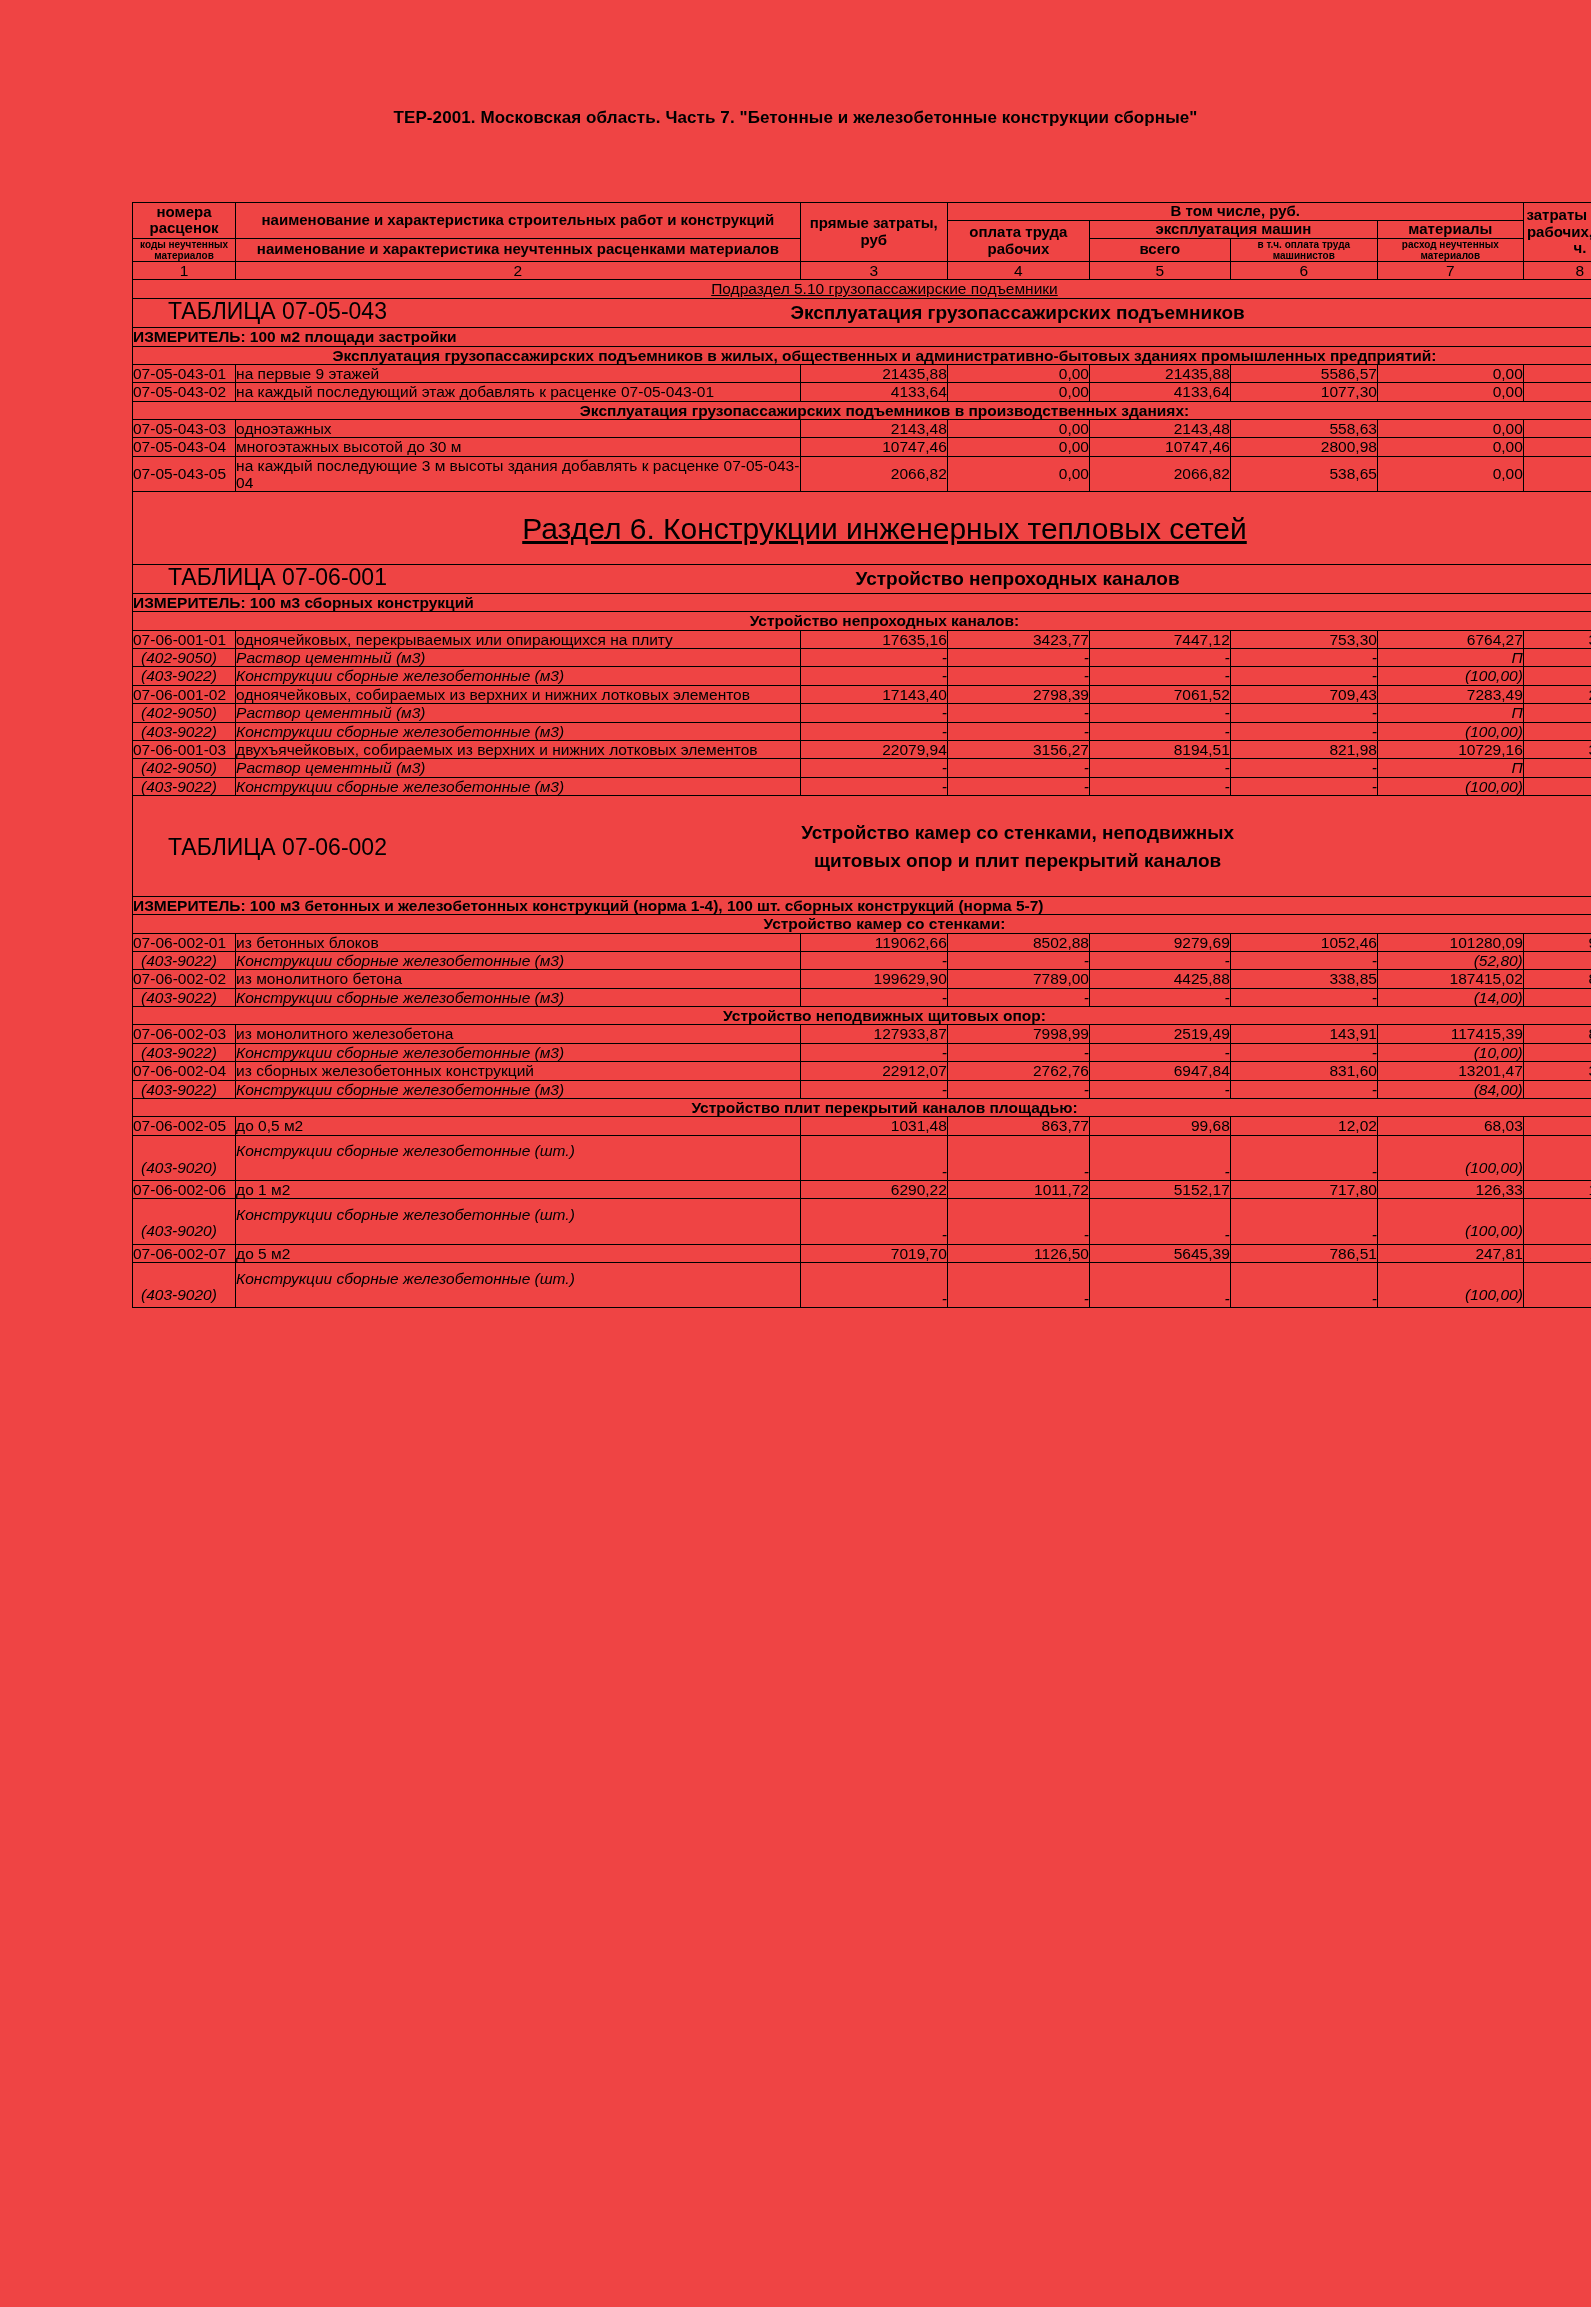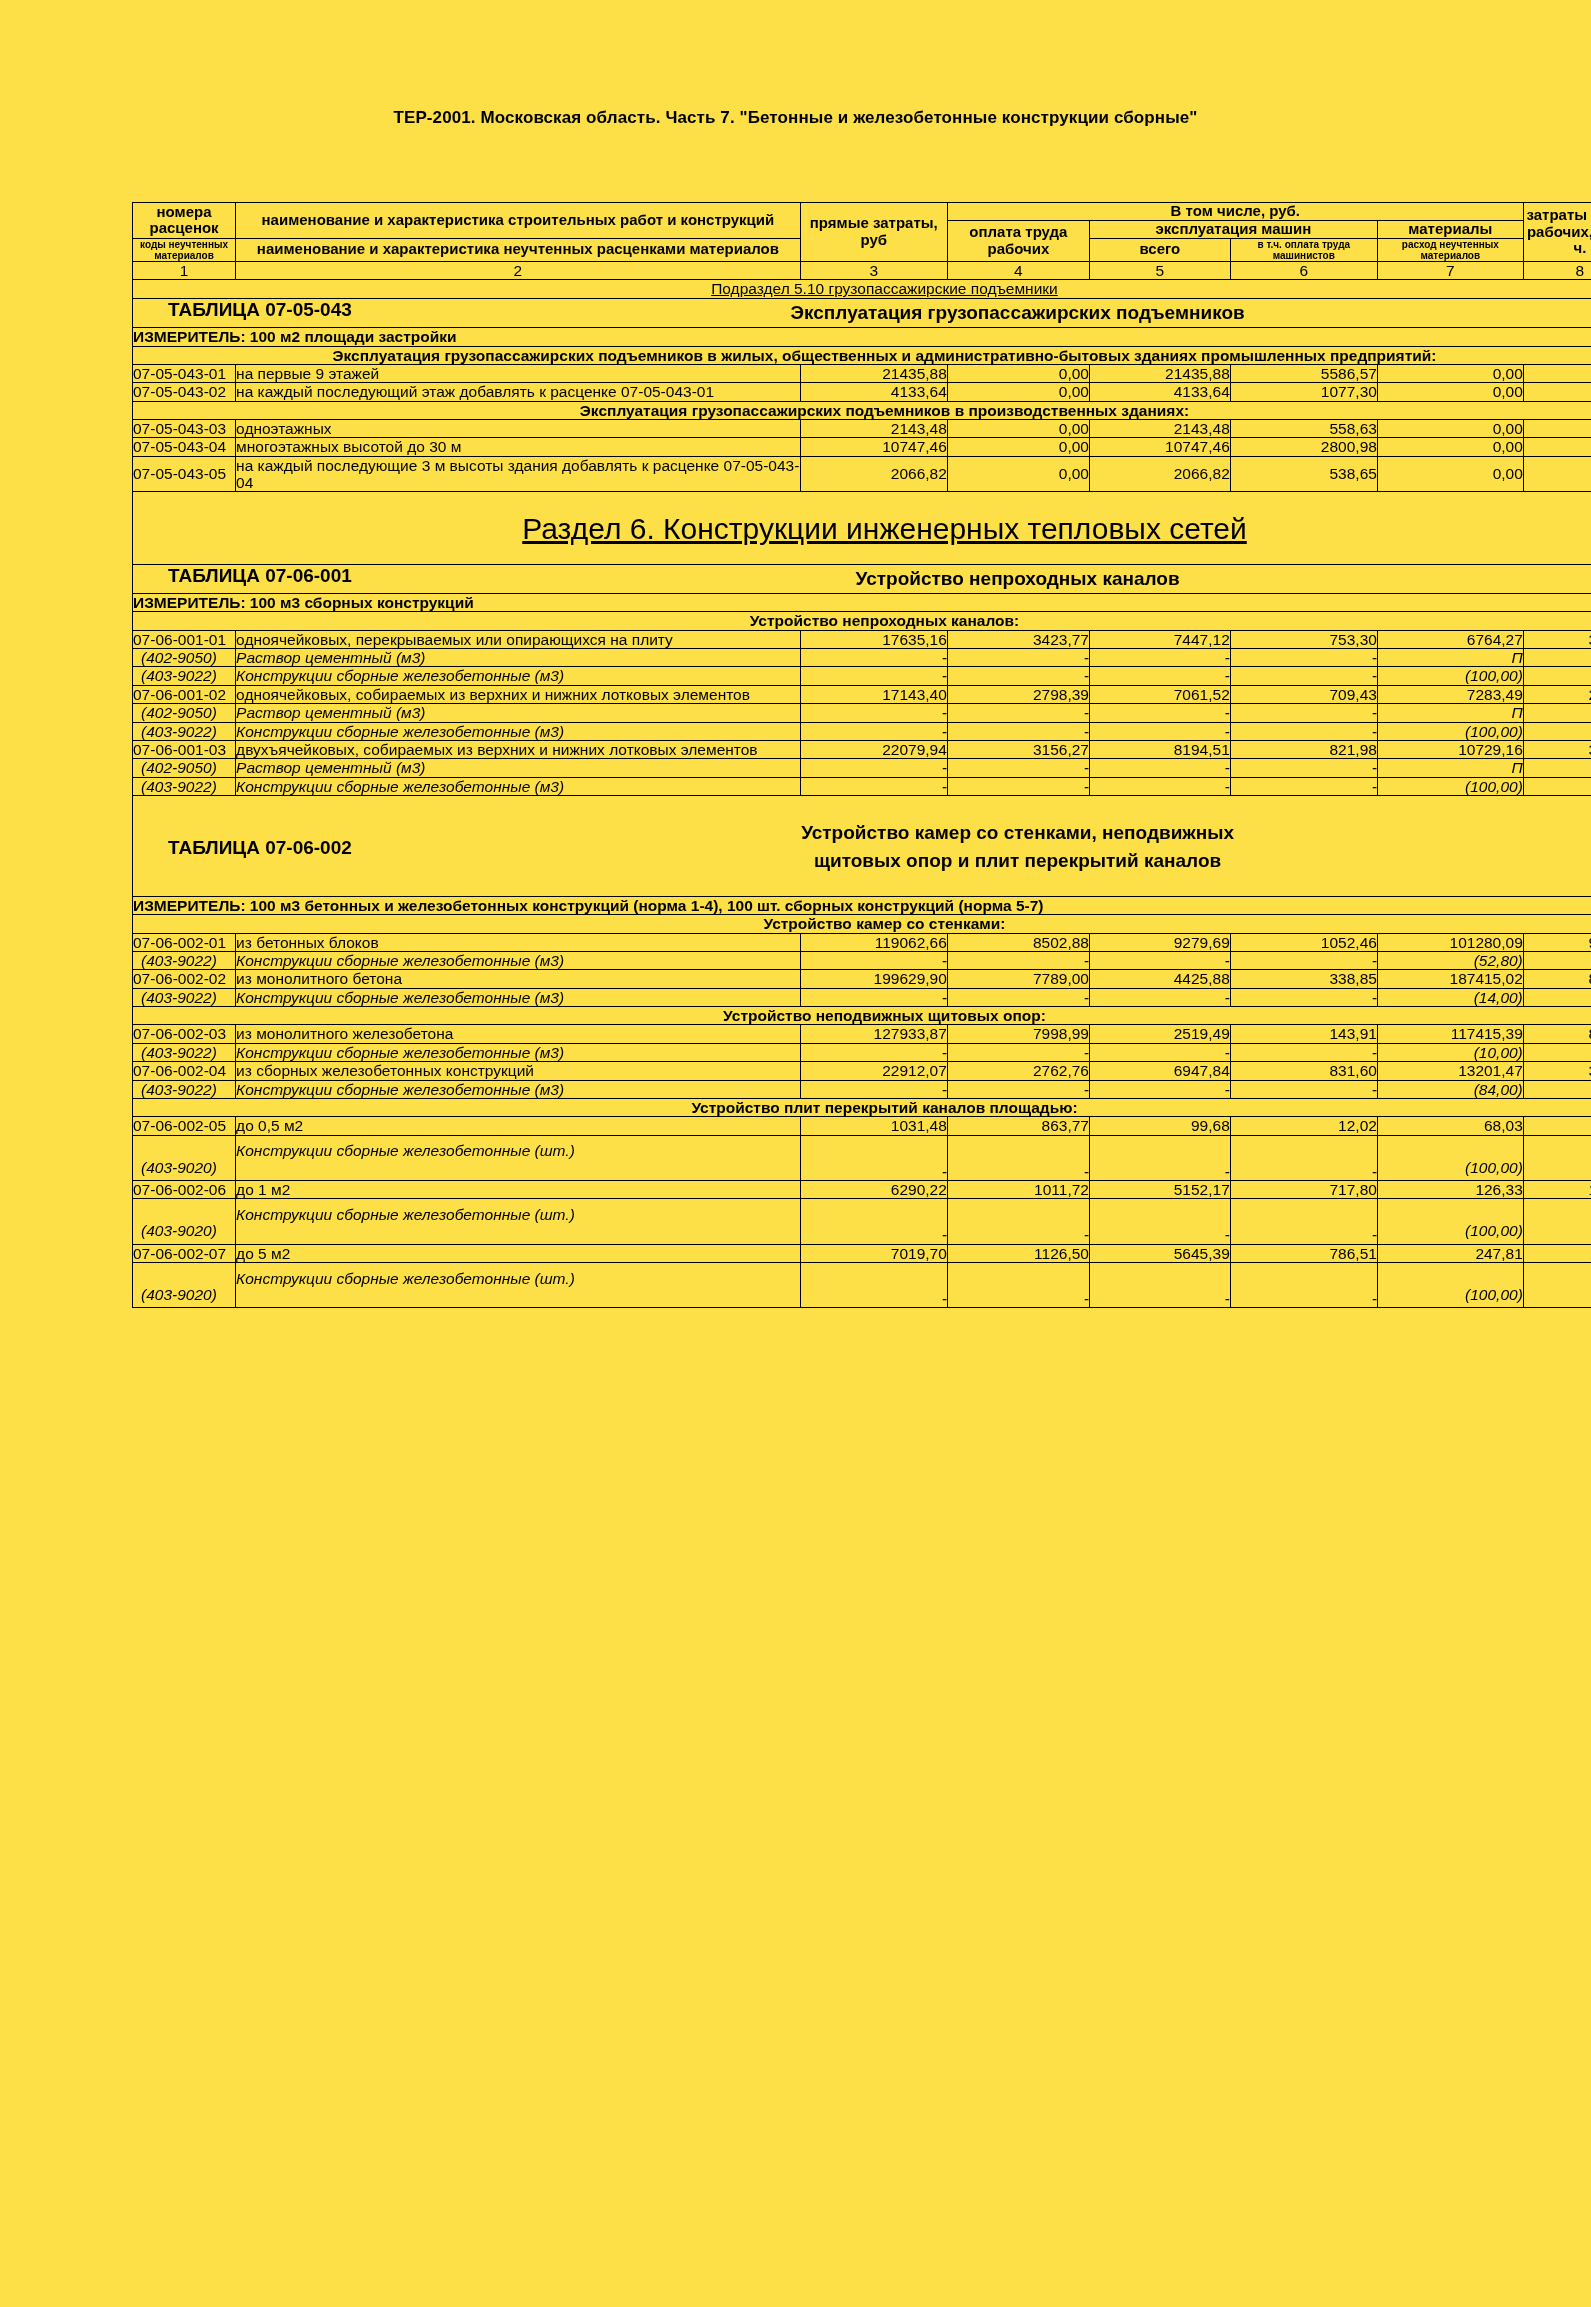--- a/index.html
+++ b/index.html
@@ -1,17 +1,17 @@
 <!DOCTYPE html>
 <html style="font-size:10.8px"><head>
 <meta charset="utf-8">
 <style>
   html,body{margin:0;padding:0;background:#fff;}
   body{width:1591px;height:2307px;font-family:"Liberation Sans",sans-serif;color:#000;}
-  .page{position:relative;width:1591px;height:2307px;background:#fde047;}
+  .page{position:relative;width:1591px;height:2307px;background:#ef4444;}
 
   .doc-header{position:absolute;top:108px;left:0;width:1591px;text-align:center;
     font-size:17px;font-weight:600;letter-spacing:0.1px;}
 
   .page-number{position:absolute;top:2149px;left:0;width:1591px;text-align:center;font-size:17px;}
 
   table.main{position:absolute;top:202px;left:132px;width:1505px;border-collapse:collapse;
     table-layout:fixed;}
   table.main td,table.main th{border:1.3px solid #000;padding:0;vertical-align:middle;
     font-size:15.5px;line-height:1.12;}
@@ -29,21 +29,21 @@
   .hdr{text-align:center;font-weight:600;padding:2.7px 1.3px;}
   .hdr.small{font-size:10px;font-weight:600;}
   .hdr.med{font-size:15px;font-weight:600;}
   .colnum td{text-align:center;font-size:16px;font-weight:400;padding:1.3px 0 2.7px;}
 
   .bigtitle{text-align:center;font-size:31px;font-weight:400;padding:17.5px 0 20px;text-decoration:underline;}
   .bigtitle.sec{font-size:30px;padding:20px 0 17.5px;}
 
   .tblhead{padding:12px 0 9.4px 0;}
   .tblhead .row{display:flex;align-items:flex-start;}
-  .tblhead .tcode{flex:0 0 242px;padding-left:35px;font-size:19px;font-weight:700;letter-spacing:0px;}
+  .tblhead .tcode{flex:0 0 242px;padding-left:35px;font-size:23px;font-weight:400;letter-spacing:0px;}
   .tblhead .tname{flex:1;font-size:19px;font-weight:700;text-align:center;padding-right:10.8px;line-height:1.5;}
 
   .measure{font-size:14px;font-weight:700;padding:10.8px 0 12px 84px;line-height:1.45;}
 
   .grouphead{font-size:14px;font-weight:700;padding:3.4px 0 3.4px 84px;line-height:1.5;text-align:center;}
 
   .code{text-align:left;padding:2.7px 0 2.7px 4px;font-size:15px;white-space:nowrap;}
   .code.mat{font-style:italic;padding-left:8px;}
   .desc{text-align:left;padding:2.7px 5.4px 2.7px 6.7px;font-size:15px;}
   .desc.mat{font-style:italic;margin-top:36px;}

